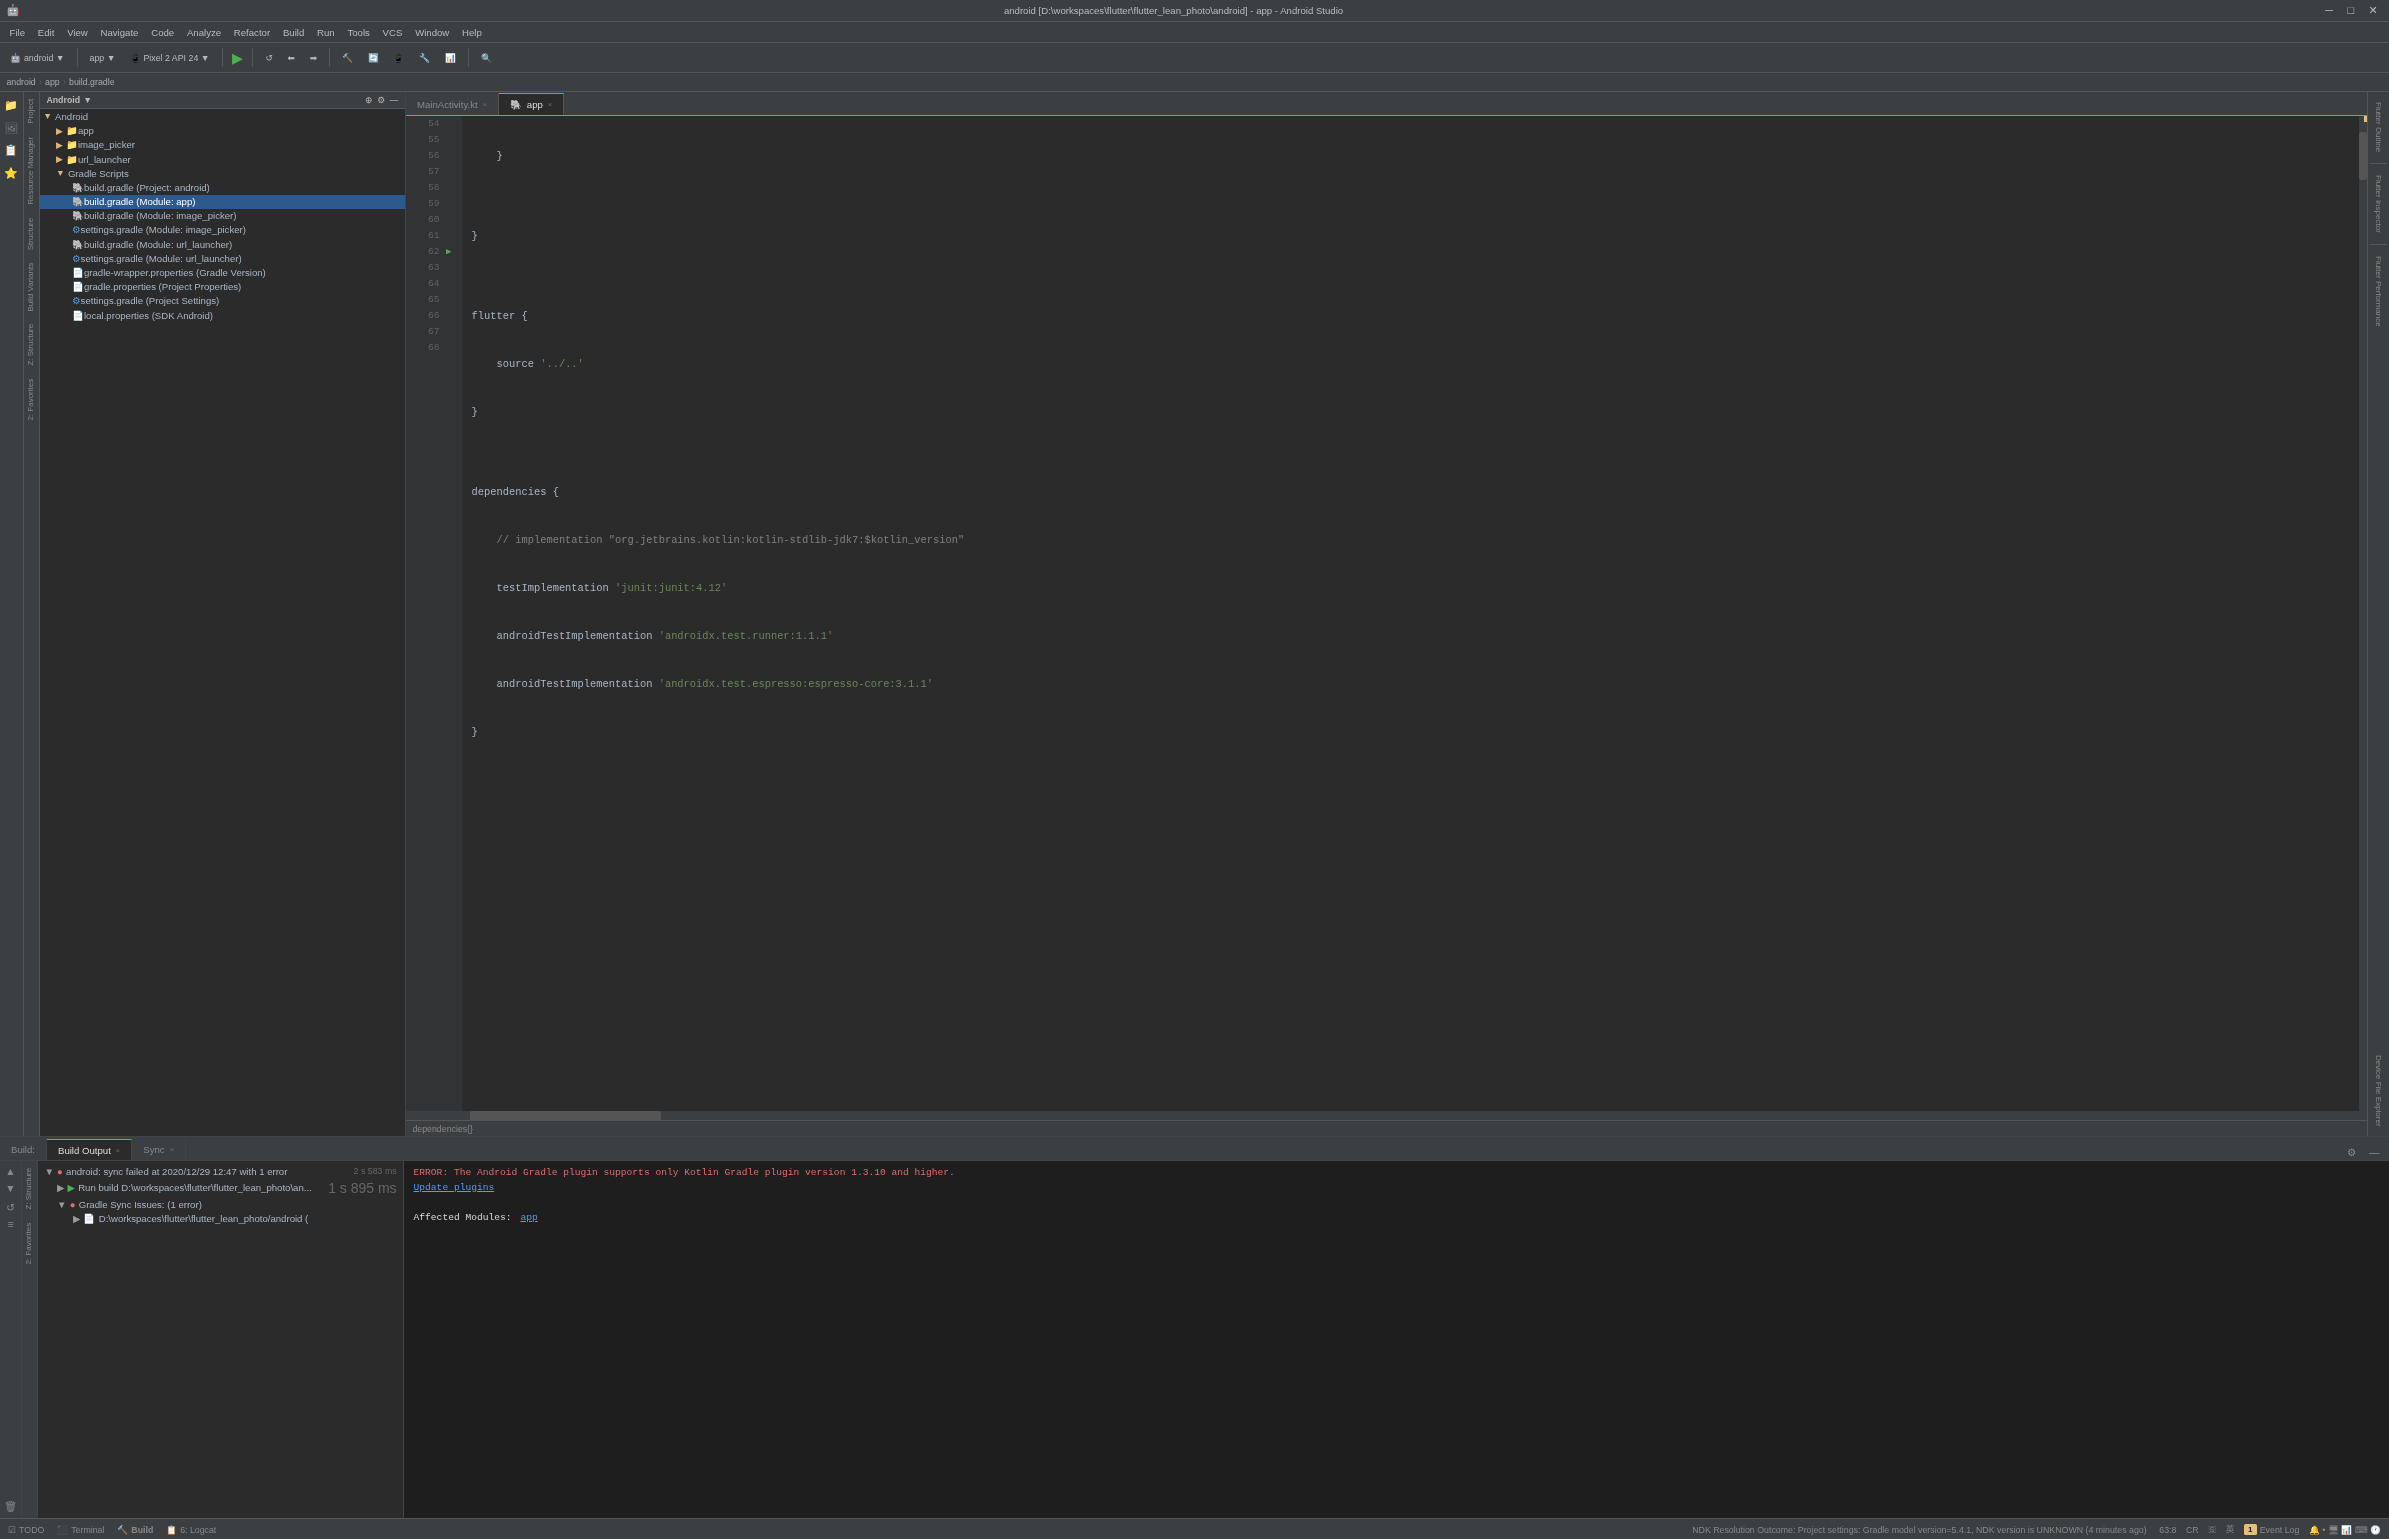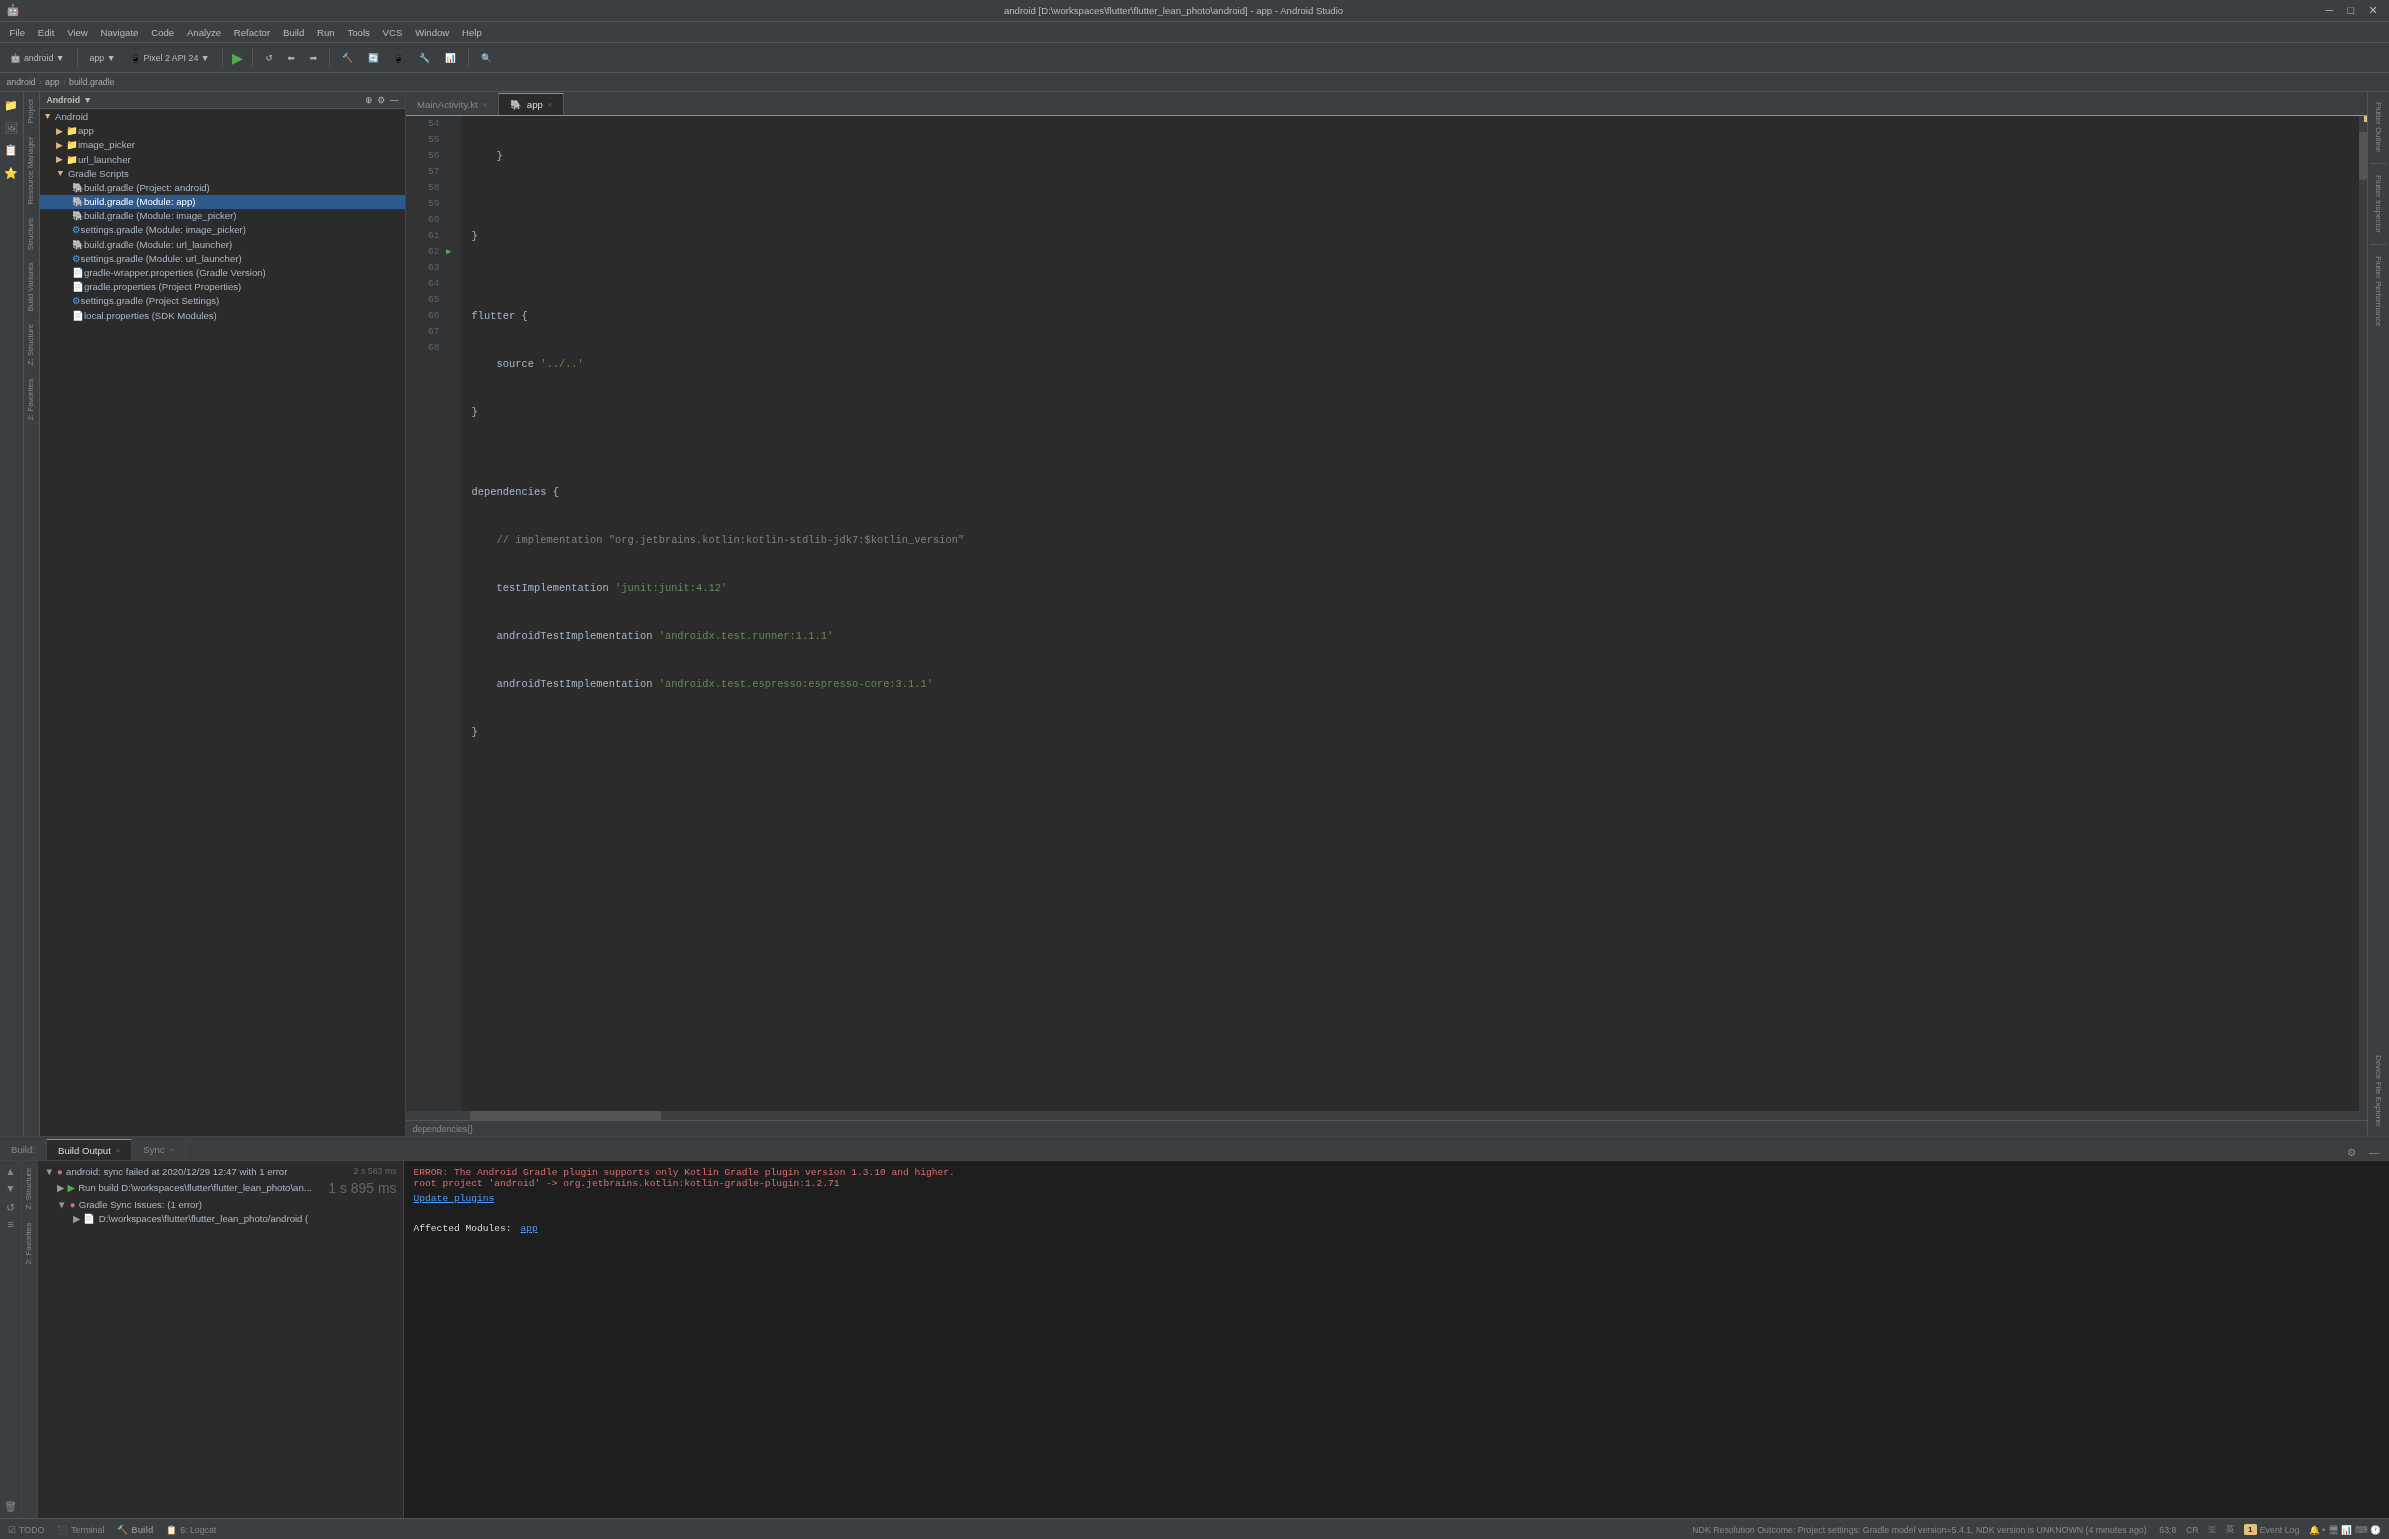--- a/index.html
+++ b/index.html
@@ -593,21 +593,21 @@
     <div class="tree-item" style="padding-left:32px;">
       <span style="color:#cc7832;">📄</span>
       <span> gradle.properties (Project Properties)</span>
     </div>
     <div class="tree-item" style="padding-left:32px;">
       <span style="color:#5c9cd5;">⚙</span>
       <span> settings.gradle (Project Settings)</span>
     </div>
     <div class="tree-item" style="padding-left:32px;">
       <span style="color:#cc7832;">📄</span>
-      <span> local.properties (SDK Modules)</span>
+      <span> local.properties (SDK Android)</span>
     </div>
   </div>
 
   <div class="editor-area">
 
     <div class="tab-bar">
       <div class="tab">
         <span>MainActivity.kt</span>
         <span class="tab-close">×</span>
       </div>
@@ -756,21 +756,20 @@
       </div>
       <div class="build-tree-item" style="padding-left:35px;">
         <span style="color:#999;margin-right:3.2px;">▶</span>
         <span style="color:#5c9cd5;margin-right:3.2px;">📄</span>
         <span>D:\workspaces\flutter\flutter_lean_photo/android (</span>
       </div>
     </div>
 
     <div class="output-panel">
       <div class="output-error">ERROR: The Android Gradle plugin supports only Kotlin Gradle plugin version 1.3.10 and higher.</div>
-      <div class="output-error">root project 'android' -&gt; org.jetbrains.kotlin:kotlin-gradle-plugin:1.2.71</div>
       <div style="margin-top:3.2px;">
         <span class="output-link">Update plugins</span>
       </div>
       <div style="margin-top:19px;">
         <span class="output-affected">Affected Modules:</span>
         <span class="output-link" style="margin-left:3.2px;">app</span>
       </div>
     </div>
   </div>
 </div>

